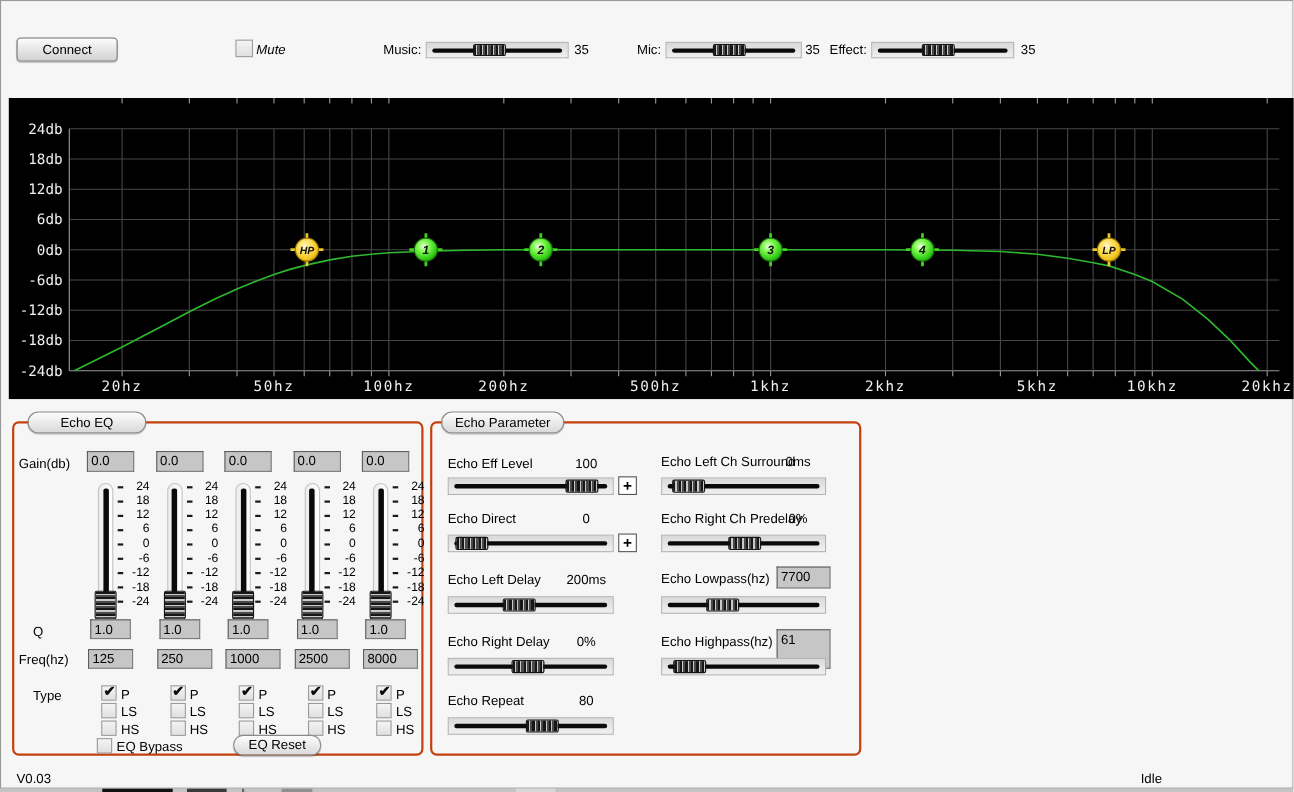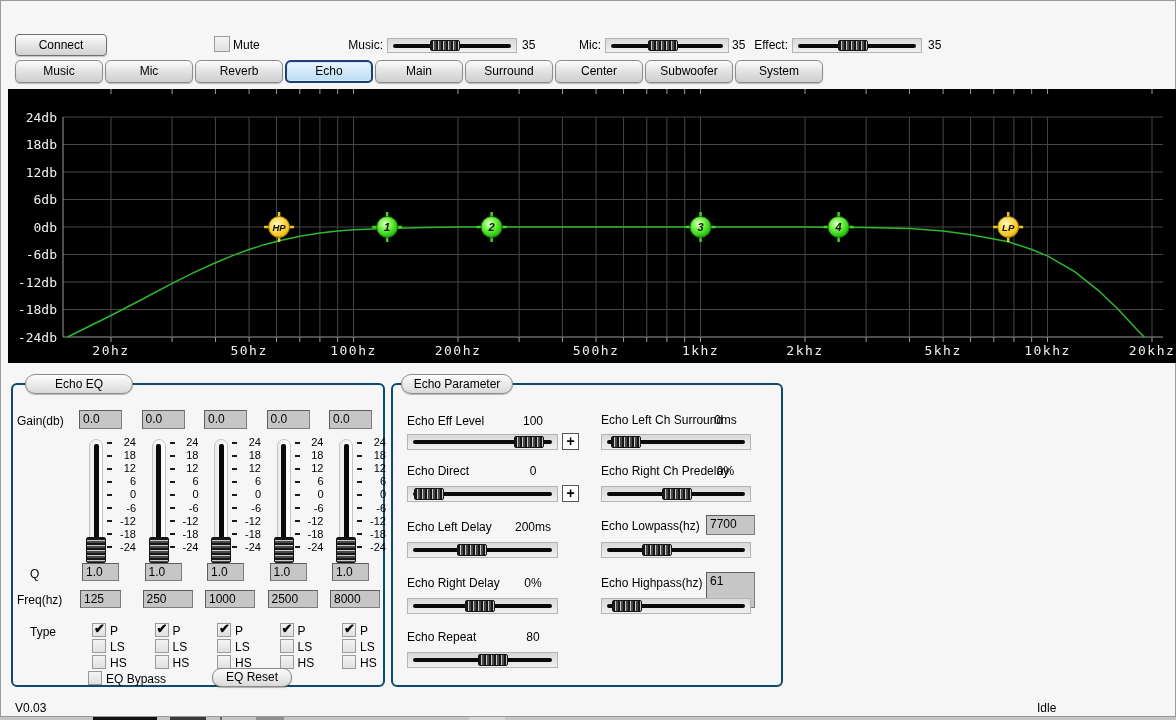--- a/index.html
+++ b/index.html
@@ -21,40 +21,40 @@
   .btn-max{left:1096px;}
   .btn-max::after{content:"";position:absolute;left:4px;top:4px;width:10px;height:10px;border:1px solid #c2c2c2;}
   .btn-close{left:1142px;font-size:16px;color:#222;}
   
   .btn{box-sizing:border-box;border:1px solid #707070;border-radius:4px;text-align:center;
        background:linear-gradient(#fdfdfd,#e8e8e8 45%,#d2d2d2);box-shadow:0 1px 1px rgba(0,0,0,.2);}
   .connect-btn{position:absolute;left:14px;top:33px;width:92px;height:22px;line-height:20px;}
   .cb{box-sizing:border-box;background:linear-gradient(#f4f4f4,#e0e0e0);border:1px solid #9a9a9a;position:absolute;}
   .cb.checked::after{content:"✔";position:absolute;left:1px;top:-3px;font-size:13px;font-weight:bold;color:#0a0a0a;}
   .mute-cb{left:213px;top:35px;width:16px;height:16px;}
-  .mute-label{position:absolute;left:232px;top:37px;}
+  .mute-label{position:absolute;left:232px;top:37px;font-style:italic;}
   .tbgroup{position:absolute;top:33px;height:22px;}
   .tbgroup .tblabel{position:absolute;top:4px;text-align:right;}
   .tbgroup .tbvalue{position:absolute;top:4px;}
   .hslider{position:absolute;box-sizing:border-box;background:linear-gradient(#d9d9d9,#f0f0f0);
            border:1px solid #b4b4b4;}
   .hline{position:absolute;left:5px;right:5px;top:50%;margin-top:-2px;height:4px;background:#0a0a0a;border-radius:2px;}
   .hthumb{position:absolute;top:1px;bottom:1px;width:30px;box-sizing:border-box;border:1px solid #141414;border-radius:2px;
           background:repeating-linear-gradient(90deg,#161616 0 2px,#c9c9c9 2px 3px,#4a4a4a 3px 5px);}
   
   .tabs{position:absolute;left:14px;top:59px;height:23px;display:flex;}
   .tab{width:88px;height:23px;margin-right:2px;box-sizing:border-box;border:1px solid #8b8b8b;
        border-radius:6px 6px 5px 5px;text-align:center;line-height:21px;
        background:linear-gradient(#fdfdfd,#e4e4e4 45%,#cfcfcf);box-shadow:0 1px 1px rgba(0,0,0,.25);}
   .tab.selected{border:2px solid #1e3f6f;line-height:19px;
        background:linear-gradient(#eaf5fd,#bcdcf5);box-shadow:inset 0 0 0 1px #cfe8fa;}
   
   .graph{position:absolute;left:0;top:88px;width:1176px;height:274px;}
   
-  .groupbox{position:absolute;box-sizing:border-box;border:2px solid #0c4a6e;border-radius:6px;}
+  .groupbox{position:absolute;box-sizing:border-box;border:2px solid #c2410c;border-radius:6px;}
   .gb-eq{left:10px;top:382px;width:374px;height:304px;}
   .gb-par{left:390px;top:382px;width:392px;height:304px;}
   .group-header{position:absolute;top:-11px;height:20px;box-sizing:border-box;border:1px solid #8a8a8a;
        border-radius:10px;background:linear-gradient(#fdfdfd,#d9d9d9);text-align:center;line-height:18px;
        box-shadow:0 1px 1px rgba(0,0,0,.25);}
   .hdr-eq{left:12px;width:108px;}
   .hdr-par{left:8px;width:112px;}
   .plabel{position:absolute;white-space:nowrap;}
   .textbox{position:absolute;box-sizing:border-box;background:#c6c6c6;border:1px solid #7c7c7c;
            border-top-color:#5e5e5e;border-left-color:#5e5e5e;padding-left:3px;line-height:16px;overflow:hidden;}
@@ -108,31 +108,20 @@
       <div class="tbgroup" style="left: 738px; width: 219px;">
         <div class="tblabel" style="left: 0px; width: 49px;">Effect:</div>
         <div class="hslider" style="left: 53px; top: 4px; width: 130px; height: 15px;">
           <div class="hline"></div>
           <div class="hthumb" style="left: 45px;"></div>
         </div>
         <div class="tbvalue" style="left: 189px;">35</div>
       </div>
     </div>
 
-  <div class="tabs" id="tabs">
-      <div class="tab">Music</div>
-      <div class="tab">Mic</div>
-      <div class="tab">Reverb</div>
-      <div class="tab selected">Echo</div>
-      <div class="tab">Main</div>
-      <div class="tab">Surround</div>
-      <div class="tab">Center</div>
-      <div class="tab">Subwoofer</div>
-      <div class="tab">System</div>
-    </div>
 
   <div class="graph" id="graph"><svg width="1176" height="274">
         <defs>
           <radialGradient id="ballGreen" cx="40%" cy="35%" r="75%">
             <stop offset="0%" stop-color="#eaffdd"></stop>
             <stop offset="35%" stop-color="#7bf74a"></stop>
             <stop offset="75%" stop-color="#2ecb14"></stop>
             <stop offset="100%" stop-color="#147a05"></stop>
           </radialGradient>
           <radialGradient id="ballYellow" cx="40%" cy="35%" r="75%">

